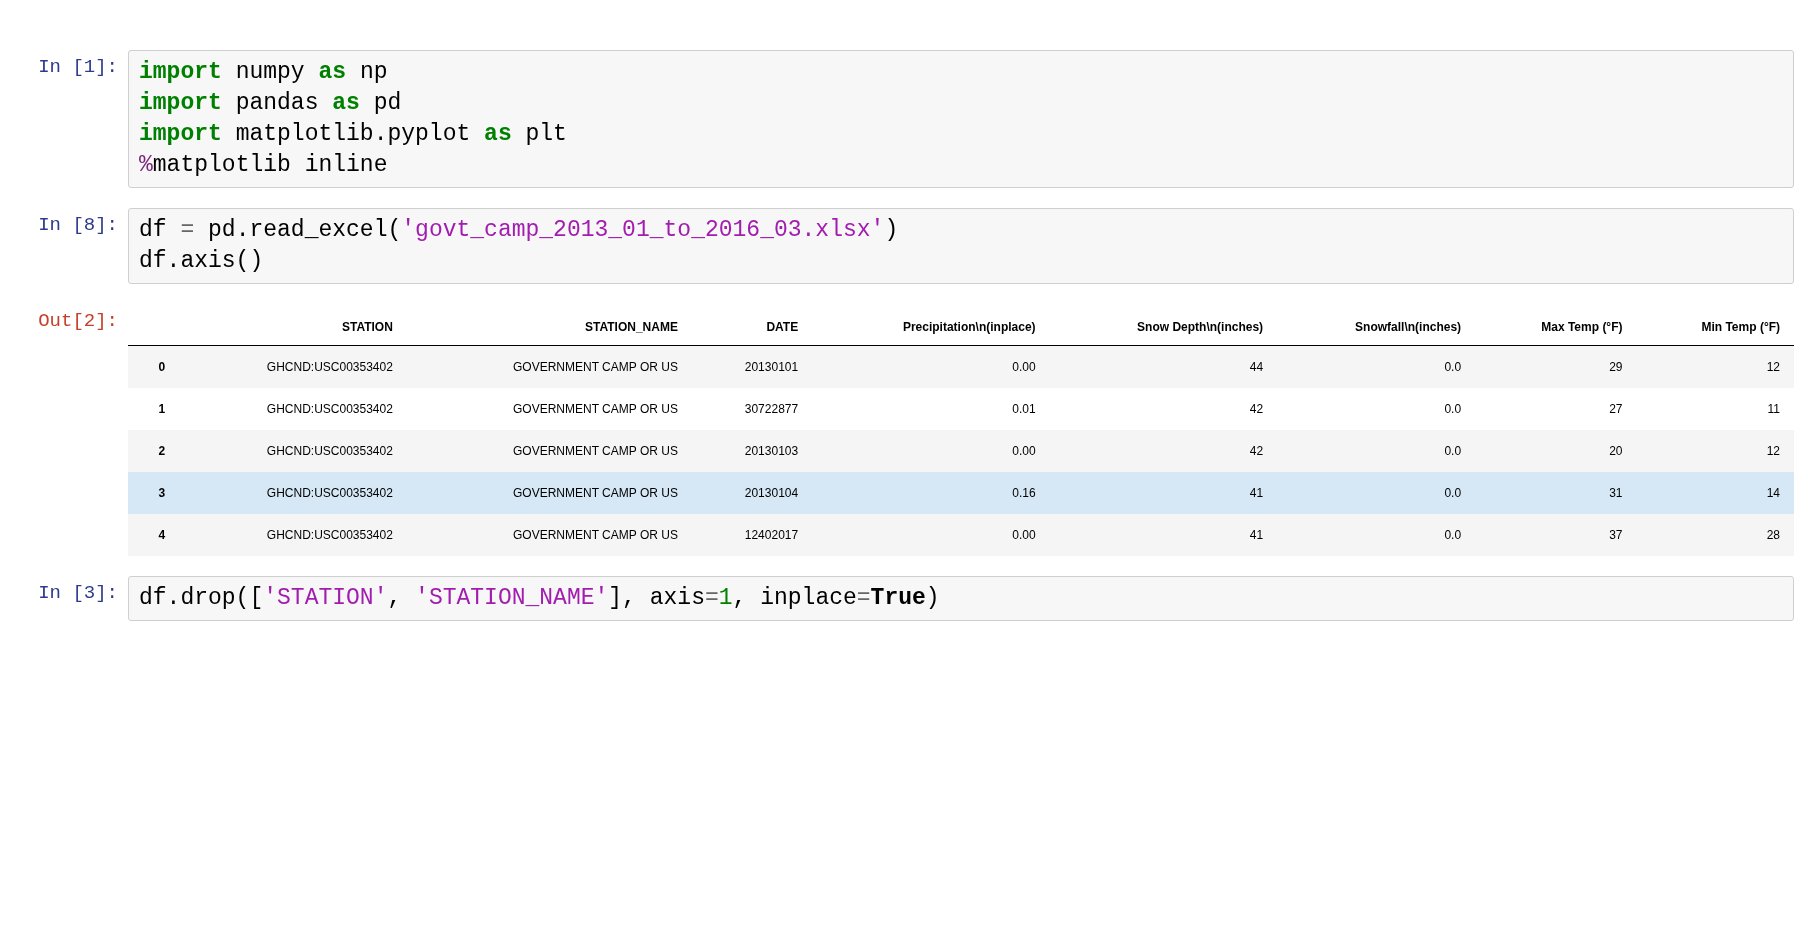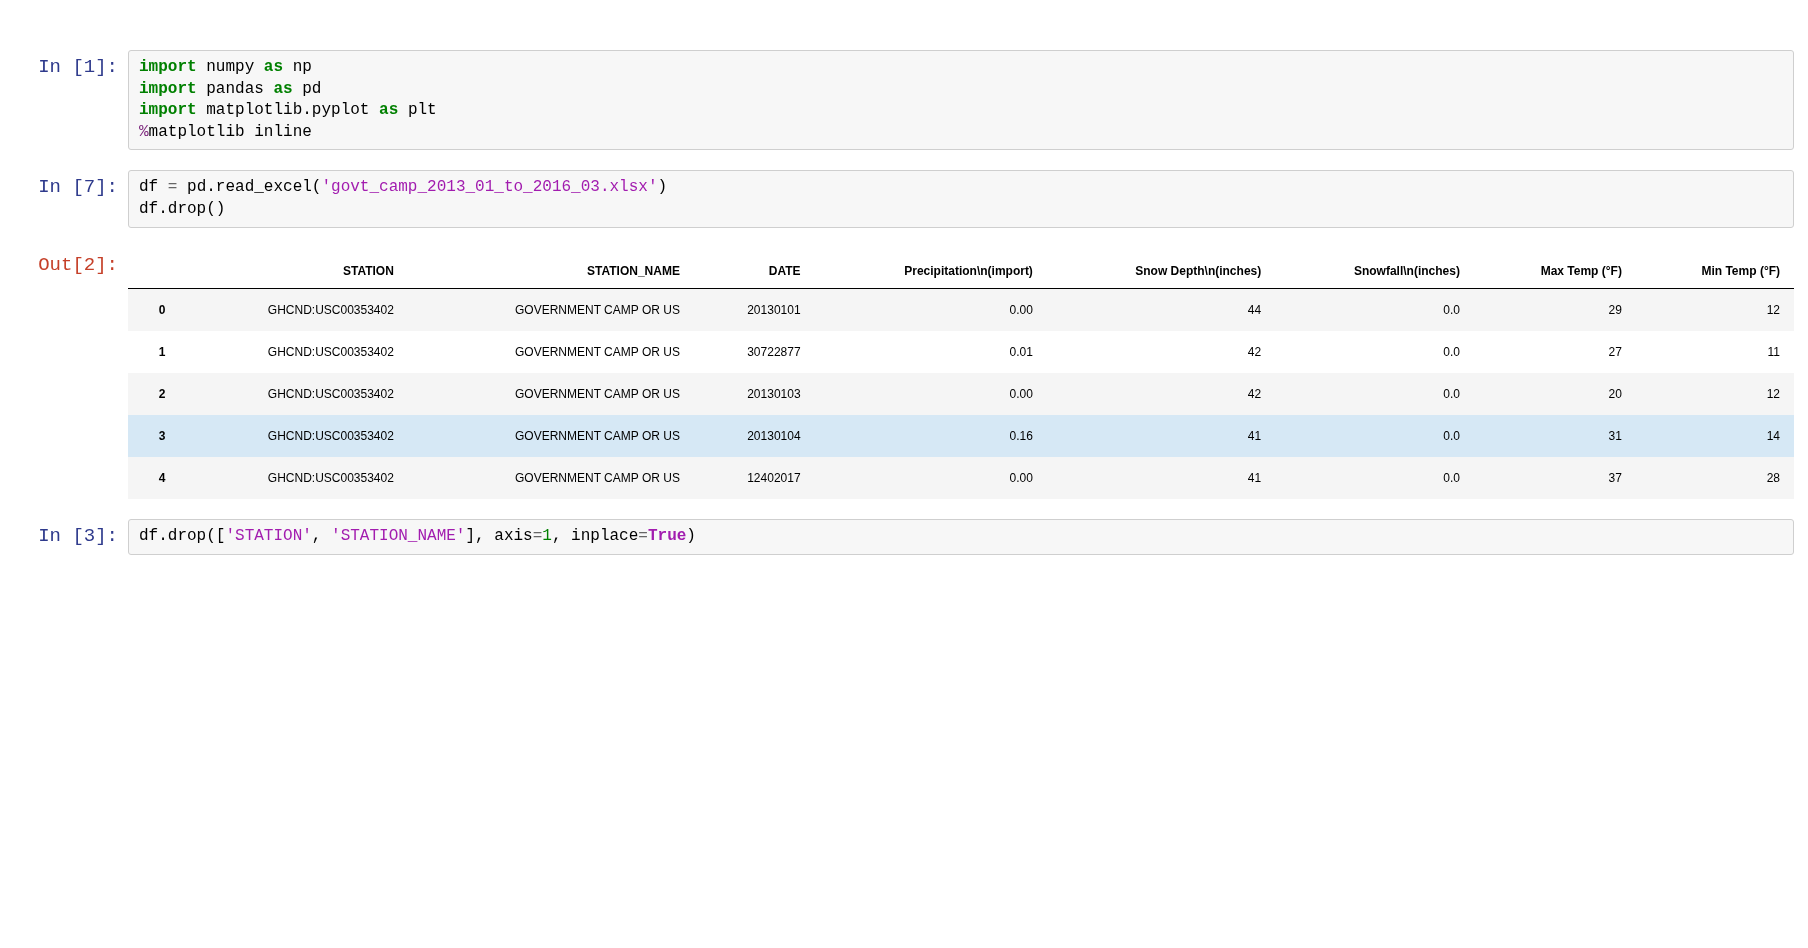--- a/index.html
+++ b/index.html
@@ -37,32 +37,32 @@
     flex: 1;
     min-width: 0;
     margin-right: 14px;
   }
   .code-box {
     border: 1px solid #cfcfcf;
     border-radius: 3px;
     background: #f7f7f7;
     padding: 6px 10px;
     font-family: Menlo, Monaco, "Courier New", monospace;
-    font-size: 16px;
+    font-size: 23px;
     line-height: 1.35;
     white-space: pre;
     overflow-x: auto;
   }
   .tok-kw   { color: #008000; font-weight: bold; }
   .tok-nm   { color: #000000; }
   .tok-str  { color: #a21caf; }
   .tok-mag  { color: #7d277d; }
   .tok-op   { color: #666666; }
   .tok-num  { color: #008000; }
-  .tok-true { color: #a21caf; font-weight: bold; }
+  .tok-true { color: #000000; font-weight: bold; }
 
   .spacer { height: 12px; }
 
   
   .df-wrap {
     overflow-x: auto;
     padding-top: 6px;
   }
   table.df {
     border-collapse: collapse;
@@ -105,41 +105,41 @@
       <div class="code-box"><span class="tok-kw">import</span> <span class="tok-nm">numpy</span> <span class="tok-kw">as</span> <span class="tok-nm">np</span>
 <span class="tok-kw">import</span> <span class="tok-nm">pandas</span> <span class="tok-kw">as</span> <span class="tok-nm">pd</span>
 <span class="tok-kw">import</span> <span class="tok-nm">matplotlib.pyplot</span> <span class="tok-kw">as</span> <span class="tok-nm">plt</span>
 <span class="tok-mag">%</span><span class="tok-nm">matplotlib inline</span></div>
     </div>
   </div>
 
   <div class="spacer"></div>
 
   <div class="cell">
-    <div class="prompt-col prompt-in">In [7]:</div>
+    <div class="prompt-col prompt-in">In [8]:</div>
     <div class="content-col">
       <div class="code-box"><span class="tok-nm">df </span><span class="tok-op">=</span><span class="tok-nm"> pd.read_excel(</span><span class="tok-str">'govt_camp_2013_01_to_2016_03.xlsx'</span><span class="tok-nm">)</span>
-<span class="tok-nm">df.drop()</span></div>
+<span class="tok-nm">df.axis()</span></div>
     </div>
   </div>
 
   <div class="spacer"></div>
 
   <div class="cell">
     <div class="prompt-col prompt-out">Out[2]:</div>
     <div class="content-col">
       <div class="df-wrap">
         <table class="df">
           <thead>
             <tr>
               <th class="corner"></th>
               <th>STATION</th>
               <th>STATION_NAME</th>
               <th>DATE</th>
-              <th>Precipitation\n(import)</th>
+              <th>Precipitation\n(inplace)</th>
               <th>Snow Depth\n(inches)</th>
               <th>Snowfall\n(inches)</th>
               <th>Max Temp (°F)</th>
               <th>Min Temp (°F)</th>
             </tr>
           </thead>
           <tbody id="df-body">
               <tr>
                 <th>0</th>
                 <td>GHCND:USC00353402</td>

